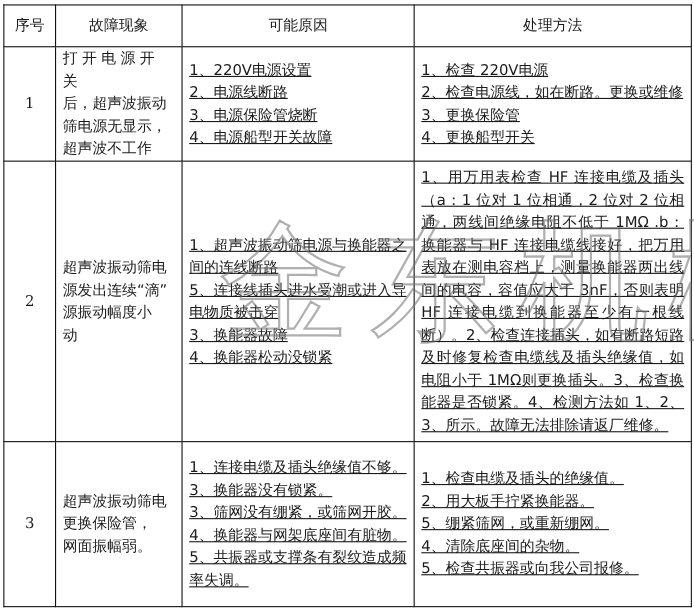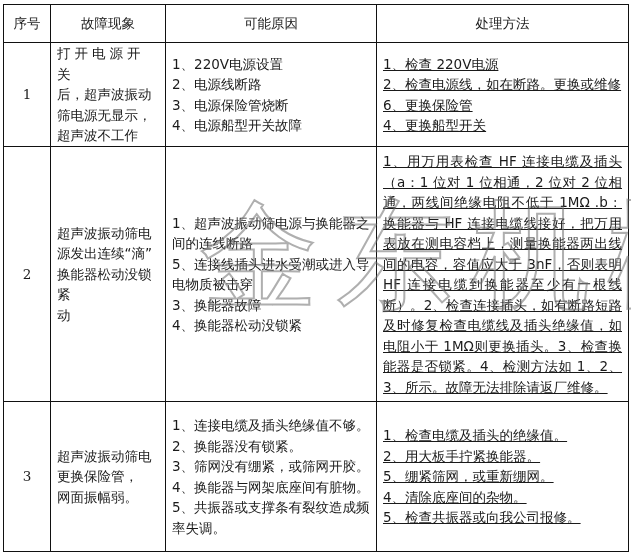--- a/index.html
+++ b/index.html
@@ -15,21 +15,21 @@
     border: 1.5px solid #111;
     vertical-align: middle;
     padding: 0 6px;
     font-size: 13.5px;
     line-height: 20.5px;
     font-weight: normal;
   }
   th { height: 37px; text-align: center; font-size: 14px; }
   td.no { text-align: center; font-family: "DejaVu Serif", "Liberation Serif", serif; font-size: 14px; }
   td.sym { padding-left: 6px; padding-right: 4px; }
-  td.cause { padding-left: 6px; padding-right: 4px; }
+  td.cause { padding-left: 6px; padding-right: 4px; text-decoration: underline; }
   td.fix { padding-left: 5px; padding-right: 4px; text-decoration: underline; }
   .line { display: block; }
   .fixpara { text-align: justify; }
   tr.r1 td { height: 103px; }
   tr.r2 td { height: 254px; }
   tr.r3 td { height: 149px; }
   .watermark {
     position: absolute; left: 200px; top: 195px;
     font-size: 118px; line-height: 120px; letter-spacing: 18px;
     color: transparent;
@@ -69,31 +69,31 @@
         </td>
         <td class="cause">
           <span class="line">1、220V电源设置</span>
           <span class="line">2、电源线断路</span>
           <span class="line">3、电源保险管烧断</span>
           <span class="line">4、电源船型开关故障</span>
         </td>
         <td class="fix">
           <span class="line">1、检查 220V电源</span>
           <span class="line">2、检查电源线，如在断路。更换或维修</span>
-          <span class="line">6、更换保险管</span>
+          <span class="line">3、更换保险管</span>
           <span class="line">4、更换船型开关</span>
         </td>
       </tr>
 
       <tr class="r2">
         <td class="no">2</td>
         <td class="sym">
           <span class="line">超声波振动筛电</span>
           <span class="line">源发出连续“滴”</span>
-          <span class="line">换能器松动没锁紧</span>
+          <span class="line">源振动幅度小</span>
           <span class="line">动</span>
         </td>
         <td class="cause">
           <span class="line">1、超声波振动筛电源与换能器之间的连线断路</span>
           <span class="line">5、连接线插头进水受潮或进入导电物质被击穿</span>
           <span class="line">3、换能器故障</span>
           <span class="line">4、换能器松动没锁紧</span>
         </td>
         <td class="fix">
           <span class="line fixpara">1、用万用表检查 HF 连接电缆及插头（a：1 位对 1 位相通，2 位对 2 位相通，两线间绝缘电阻不低于 1MΩ .b：换能器与 HF 连接电缆线接好，把万用表放在测电容档上，测量换能器两出线间的电容，容值应大于 3nF，否则表明 HF 连接电缆到换能器至少有一根线断）。2、检查连接插头，如有断路短路及时修复检查电缆线及插头绝缘值，如电阻小于 1MΩ则更换插头。3、检查换能器是否锁紧。4、检测方法如 1、2、3、所示。故障无法排除请返厂维修。</span>
@@ -102,21 +102,21 @@
 
       <tr class="r3">
         <td class="no">3</td>
         <td class="sym">
           <span class="line">超声波振动筛电</span>
           <span class="line">更换保险管，</span>
           <span class="line">网面振幅弱。</span>
         </td>
         <td class="cause">
           <span class="line">1、连接电缆及插头绝缘值不够。</span>
-          <span class="line">2、换能器没有锁紧。</span>
+          <span class="line">3、换能器没有锁紧。</span>
           <span class="line">3、筛网没有绷紧，或筛网开胶。</span>
           <span class="line">4、换能器与网架底座间有脏物。</span>
           <span class="line">5、共振器或支撑条有裂纹造成频率失调。</span>
         </td>
         <td class="fix">
           <span class="line">1、检查电缆及插头的绝缘值。</span>
           <span class="line">2、用大板手拧紧换能器。</span>
           <span class="line">5、绷紧筛网，或重新绷网。</span>
           <span class="line">4、清除底座间的杂物。</span>
           <span class="line">5、检查共振器或向我公司报修。</span>

